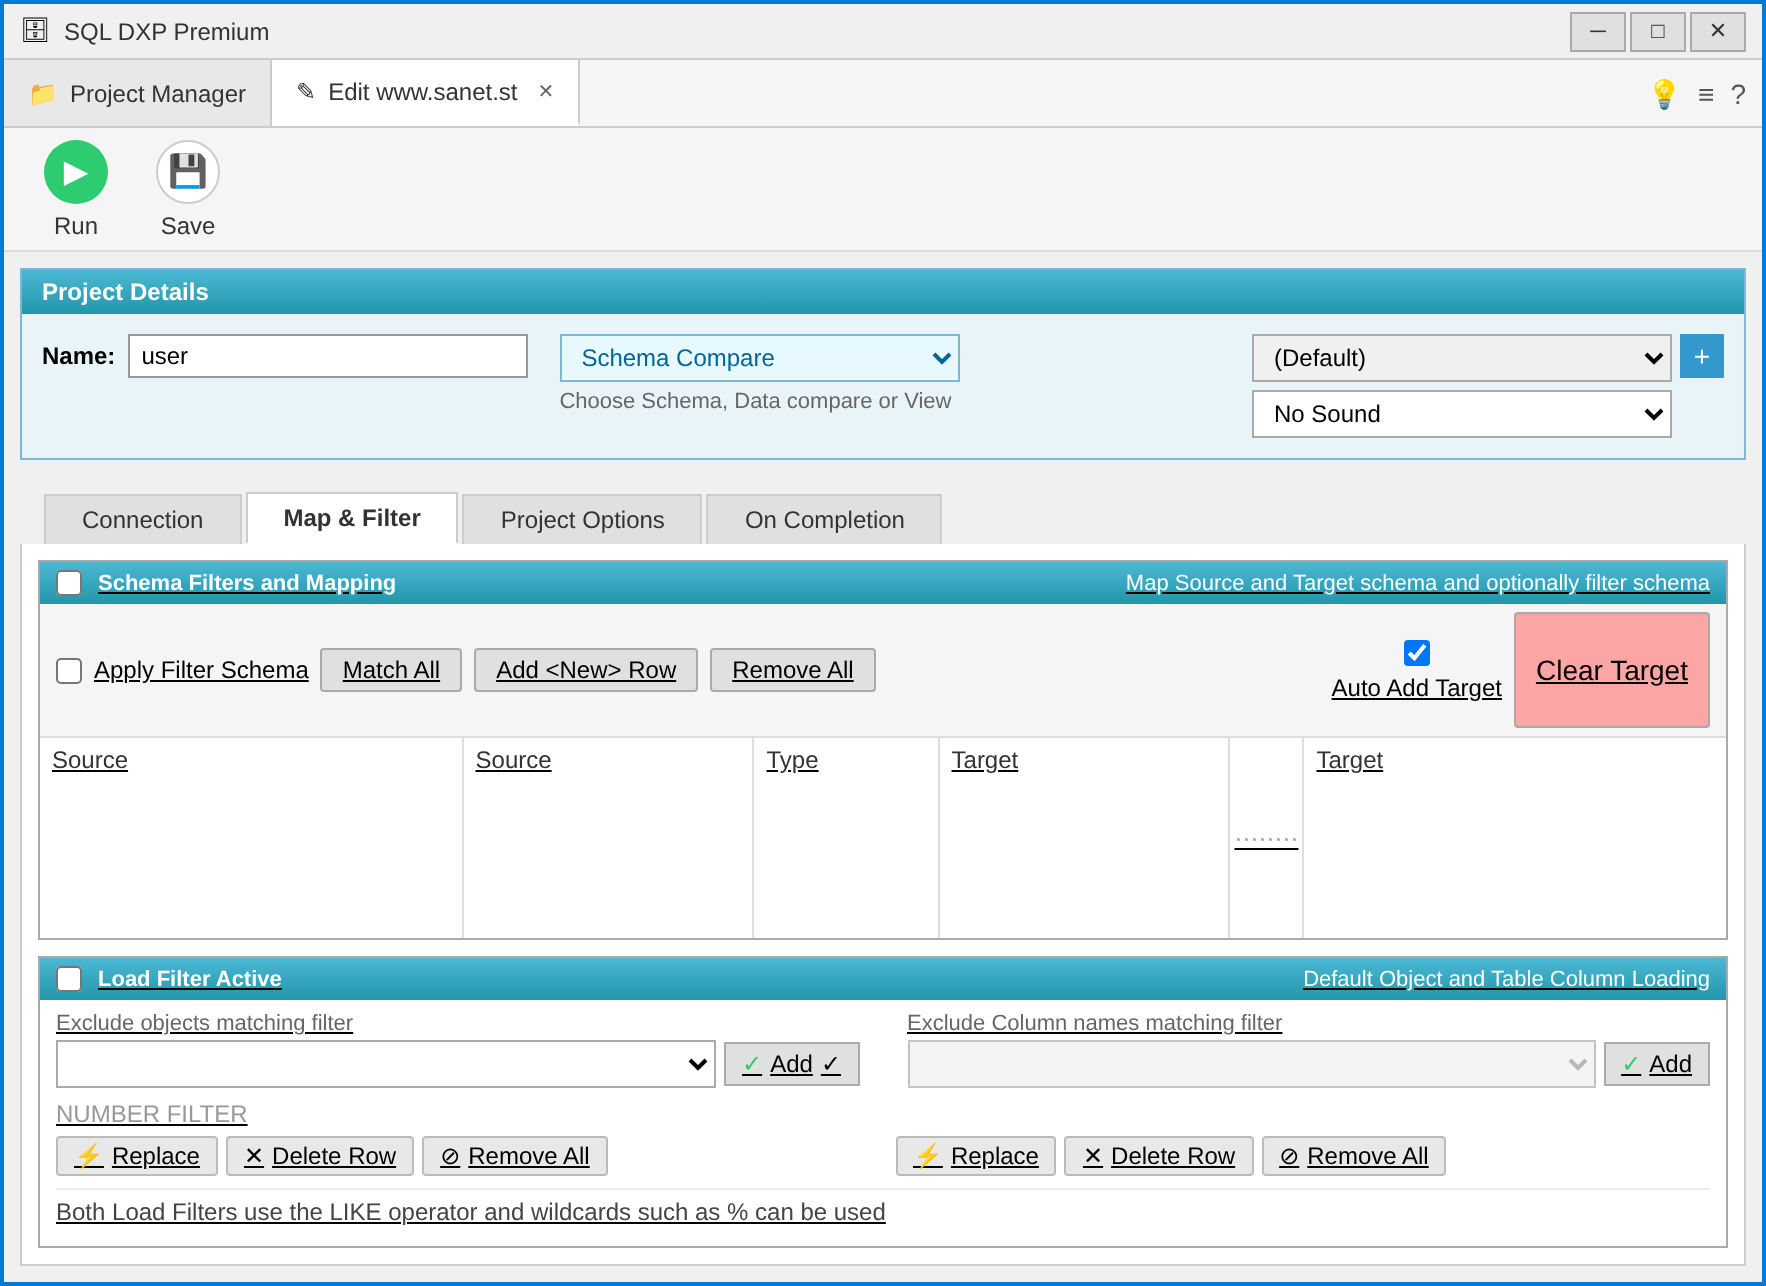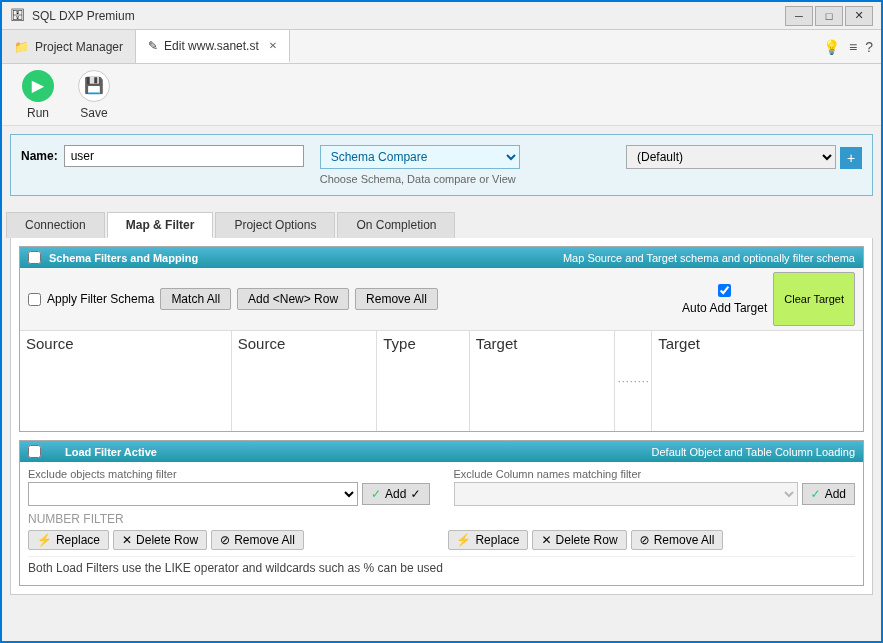--- a/index.html
+++ b/index.html
@@ -79,51 +79,52 @@
     }
     .project-details-body {
       padding: 10px;
       display: flex;
       align-items: flex-start;
       gap: 16px;
     }
     .name-row { display: flex; align-items: center; gap: 6px; }
     .name-label { font-size: 12px; font-weight: bold; }
     .name-input {
-      border: 1px solid #999; padding: 3px 6px; width: 240px;
+      border: 1px solid #999; padding: 3px 6px; width: 200px;
       background: white; font-size: 12px;
     }
     .schema-section { display: flex; flex-direction: column; gap: 4px; flex: 1; }
     .schema-dropdown-row { display: flex; gap: 8px; align-items: flex-start; }
     .schema-select {
       border: 1px solid #7ab8d4; padding: 3px 6px; background: #e8f8ff;
       font-size: 12px; width: 200px; color: #006699;
     }
     .plus-btn {
       background: #3399cc; color: white; border: none; width: 22px; height: 22px;
       font-size: 14px; cursor: pointer; display: flex; align-items: center; justify-content: center;
     }
     .schema-hint { font-size: 11px; color: #666; }
     .default-select {
       border: 1px solid #aaa; padding: 3px 6px; background: #f0f0f0;
       font-size: 12px; width: 210px;
     }
     .right-section { display: flex; flex-direction: column; gap: 4px; align-items: flex-start; }
-    .default-row { display: flex; align-items: flex-end; gap: 4px; }
+    .default-row { display: flex; align-items: flex-start; gap: 4px; }
     .nosound-select {
       border: 1px solid #aaa; padding: 3px 6px; background: white;
       font-size: 12px; width: 210px;
     }
 
     
     .tab-bar {
       display: flex;
-      padding: 8px 4px 0;
+      padding: 8px 20px 0;
       gap: 0;
       background: #f0f0f0;
+      align-items: center;
     }
     .tab {
       padding: 5px 18px;
       border: 1px solid #ccc;
       border-bottom: none;
       background: #e0e0e0;
       cursor: pointer;
       font-size: 12px;
       color: #333;
       margin-right: 2px;
@@ -134,20 +135,21 @@
       font-weight: bold;
     }
 
     
     .main-content {
       background: white;
       margin: 0 8px 8px 8px;
       border: 1px solid #ccc;
       border-top: none;
       padding: 8px;
+      text-decoration: underline;
     }
 
     
     .schema-filters-box {
       border: 1px solid #aaa;
       margin-bottom: 8px;
     }
     .schema-filters-header {
       background: linear-gradient(180deg, #4db8d4 0%, #2196aa 100%);
       display: flex;
@@ -166,52 +168,52 @@
       border-bottom: 1px solid #ddd;
     }
     .filter-checkbox { width: 13px; height: 13px; cursor: pointer; }
     .filter-label { font-size: 12px; }
     .filter-btn {
       background: #e0e0e0; border: 1px solid #aaa; padding: 3px 10px;
       font-size: 12px; cursor: pointer; border-radius: 2px;
     }
     .auto-add-check { display: flex; align-items: center; gap: 4px; margin-left: auto; flex-direction: column; }
     .clear-target-btn {
-      background: #bef264; border: 1px solid #aaa; padding: 20px 10px;
-      font-size: 11px; cursor: pointer; border-radius: 2px;
+      background: #fca5a5; border: 1px solid #aaa; padding: 20px 10px;
+      font-size: 14px; cursor: pointer; border-radius: 2px;
     }
 
     
     .schema-columns {
       display: flex;
       height: 100px;
     }
     .schema-col {
       border-right: 1px solid #ddd;
       padding: 4px 6px;
       flex: 1;
     }
     .schema-col:last-child { border-right: none; }
-    .schema-col-header { font-size: 15px; font-weight: normal; color: #333; margin-bottom: 2px; }
+    .schema-col-header { font-size: 12px; font-weight: normal; color: #333; margin-bottom: 2px; }
     .drag-handle {
       display: flex; align-items: center; justify-content: center;
       padding: 2px; border-right: 1px solid #ddd;
       color: #999; font-size: 16px; cursor: ns-resize;
     }
 
     
     .load-filter-box {
       border: 1px solid #aaa;
     }
     .load-filter-header {
       background: linear-gradient(180deg, #4db8d4 0%, #2196aa 100%);
       display: flex;
       align-items: flex-end;
       padding: 4px 8px;
-      gap: 24px;
+      gap: 8px;
     }
     .load-filter-subtitle { margin-left: auto; color: white; font-size: 11px; }
     .load-filter-body { padding: 6px 8px; }
     .filter-inputs-row {
       display: flex;
       gap: 24px;
       margin-bottom: 6px;
     }
     .filter-input-group { flex: 1; }
     .filter-input-label { font-size: 11px; color: #666; margin-bottom: 2px; }
@@ -296,20 +298,23 @@
       <div class="toolbar-btn-icon run-icon">▶</div>
       <span>Run</span>
     </div>
     <div class="toolbar-btn">
       <div class="toolbar-btn-icon save-icon">💾</div>
       <span>Save</span>
     </div>
   </div>
 
   <div class="project-details">
+    <div class="section-header">
+      <span>Project Details</span>
+    </div>
     <div class="project-details-body">
       <div class="name-row">
         <span class="name-label">Name:</span>
         <input class="name-input" type="text" value="user" style="">
       </div>
       <div class="schema-section">
         <div class="schema-dropdown-row">
           <select class="schema-select">
             <option>Schema Compare</option>
             <option>Data Compare</option>
@@ -318,20 +323,23 @@
         </div>
         <span class="schema-hint">Choose Schema, Data compare or View</span>
       </div>
       <div class="right-section">
         <div class="default-row">
           <select class="default-select">
             <option>(Default)</option>
           </select>
           <button class="plus-btn">+</button>
         </div>
+        <select class="nosound-select">
+          <option>No Sound</option>
+        </select>
       </div>
     </div>
   </div>
 
   <div class="tab-bar">
     <div class="tab">
       <span>Connection</span>
     </div>
     <div class="tab active">
       <span>Map &amp; Filter</span>

